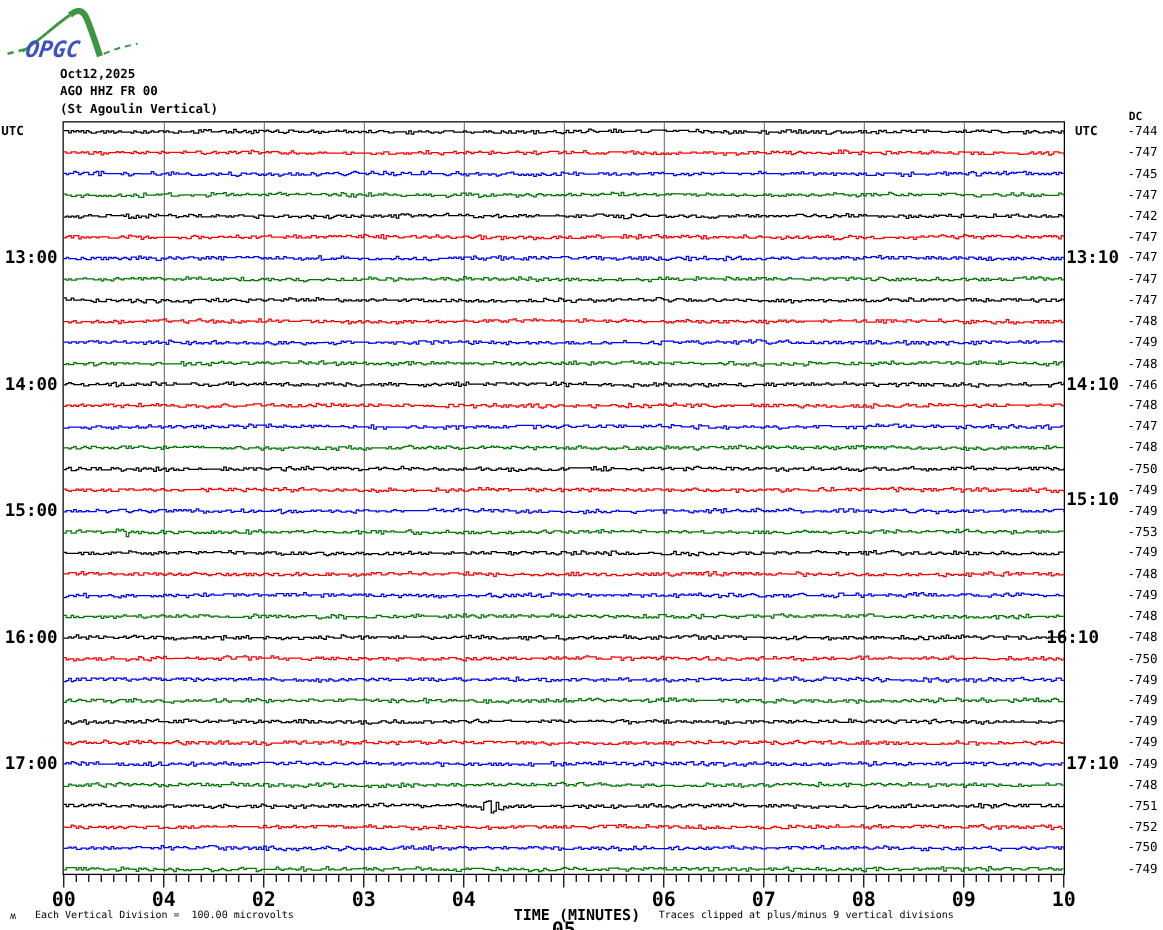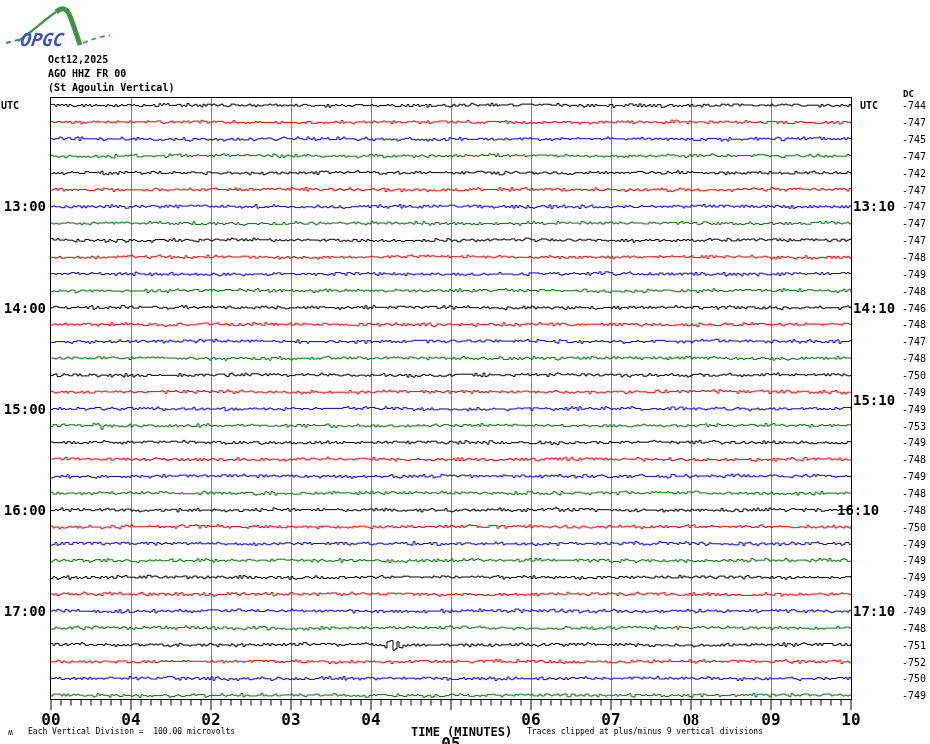--- a/index.html
+++ b/index.html
@@ -235,21 +235,21 @@
   </svg>
 <div id="xtick-labels">
     <div class="ticklabel" style="left: 34px; top: 713px;">00</div>
     <div class="ticklabel" style="left: 114px; top: 713px;">04</div>
     <div class="ticklabel" style="left: 194px; top: 713px;">02</div>
     <div class="ticklabel" style="left: 274px; top: 713px;">03</div>
     <div class="ticklabel" style="left: 354px; top: 713px;">04</div>
     <div class="ticklabel" style="left: 434px; top: 713px; margin-top: 24px;">05</div>
     <div class="ticklabel" style="left: 514px; top: 713px;">06</div>
     <div class="ticklabel" style="left: 594px; top: 713px;">07</div>
-    <div class="ticklabel" style="left: 674px; top: 713px; font-family: Liberation Serif, serif;">08</div>
+    <div class="ticklabel" style="left: 674px; top: 713px;">08</div>
     <div class="ticklabel" style="left: 754px; top: 713px;">09</div>
     <div class="ticklabel" style="left: 834px; top: 713px;">10</div>
   </div>
 
 <div class="abs b12" style="left:411px;top:726px">TIME (MINUTES)</div>
 <div class="abs small8" style="left:8px;top:728px">ʍ</div>
 <div class="abs small8" style="left:28px;top:727px">Each Vertical Division =  100.00 microvolts</div>
 <div class="abs small8" style="left:527px;top:727px">Traces clipped at plus/minus 9 vertical divisions</div>
 
 </body></html>

